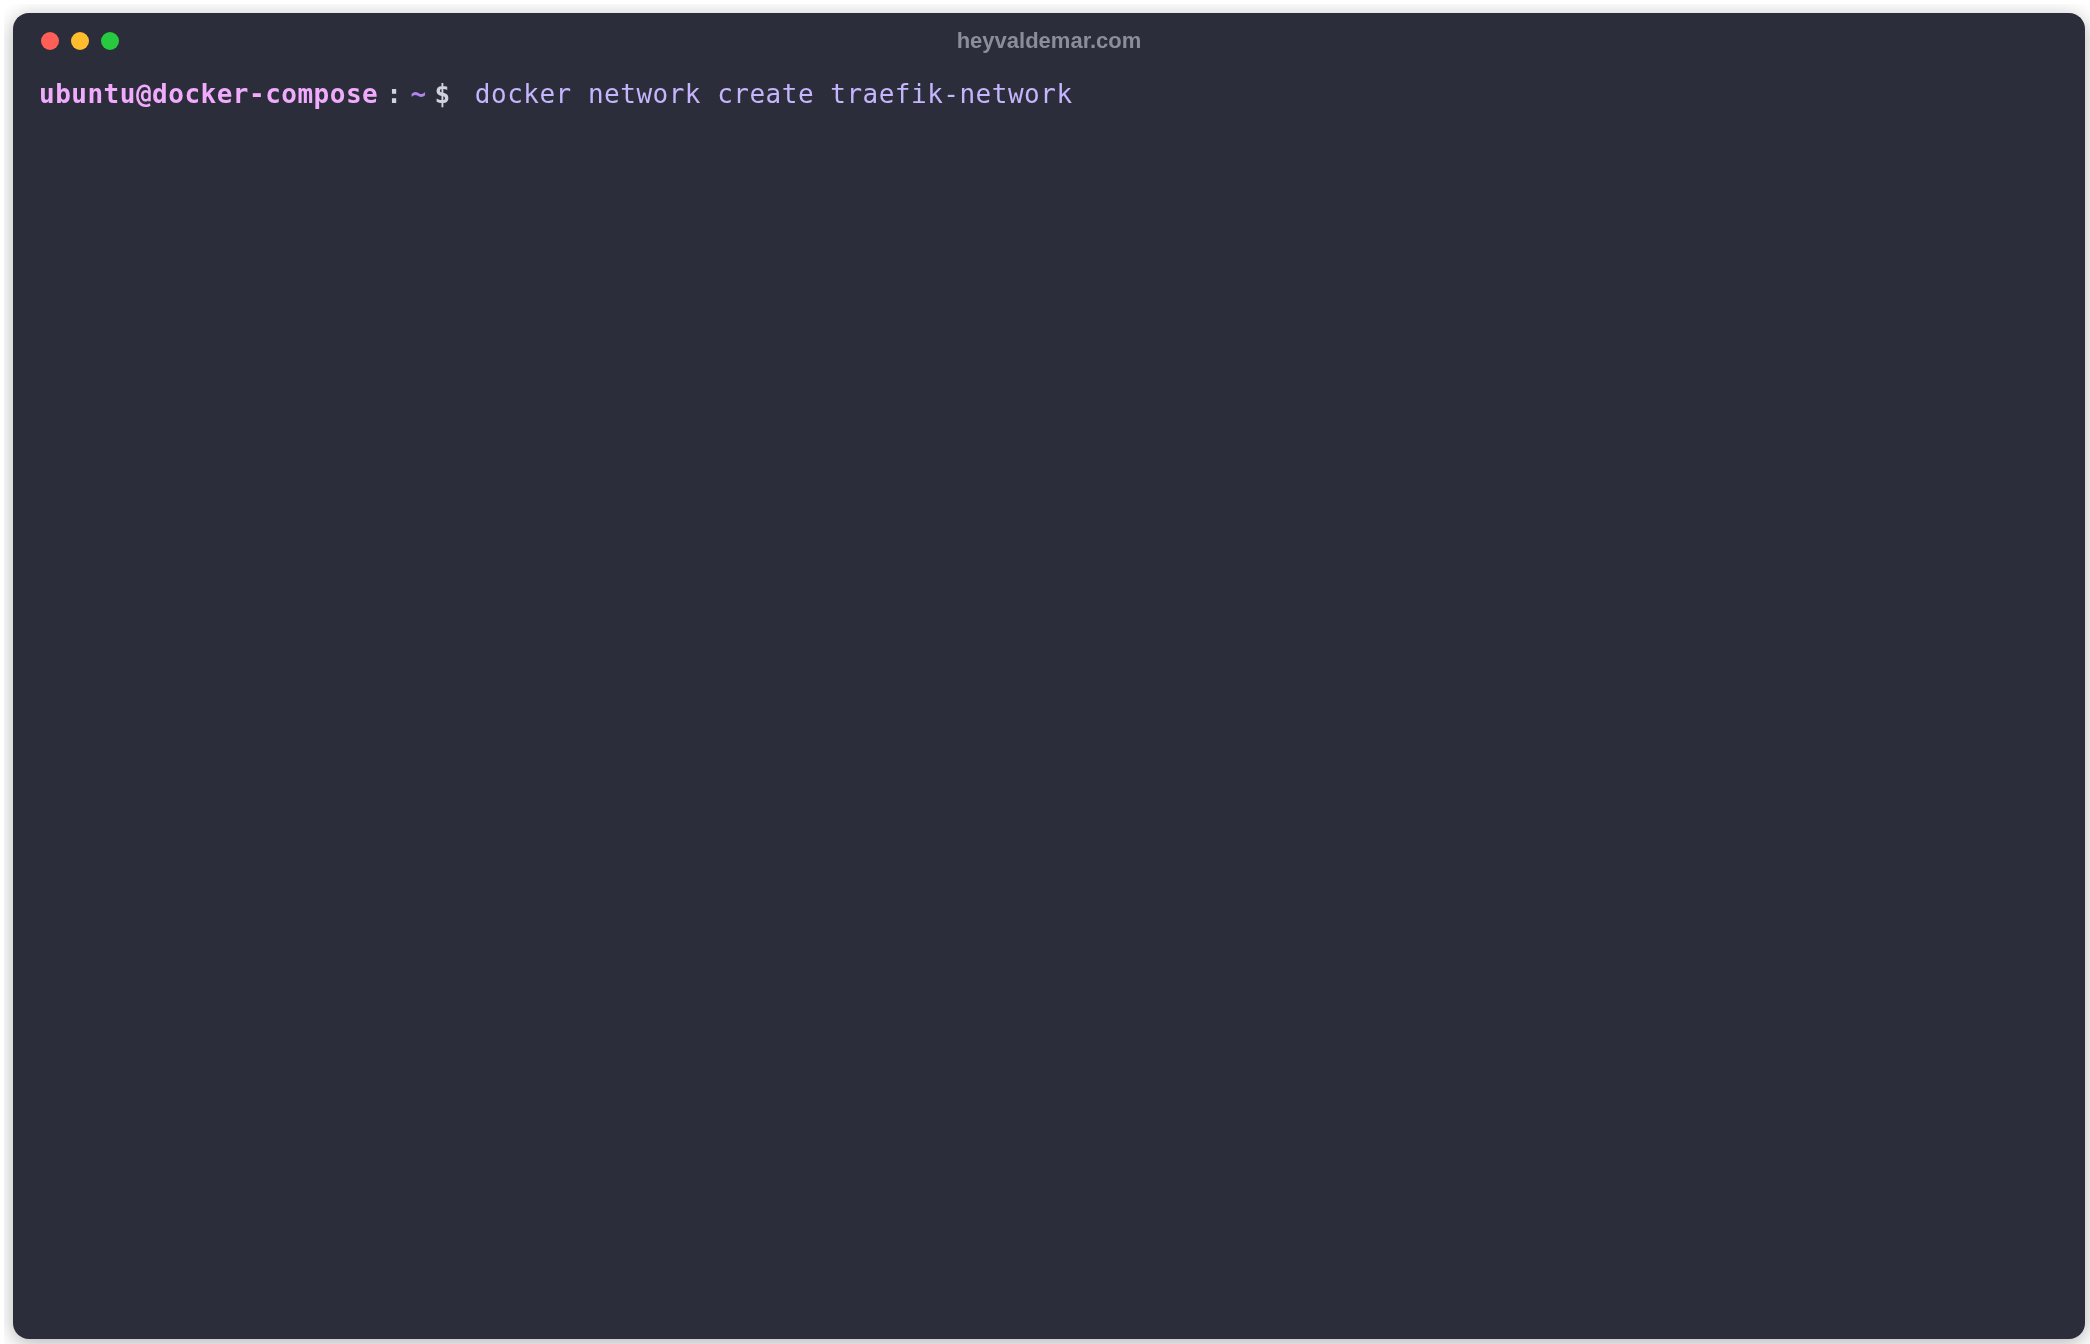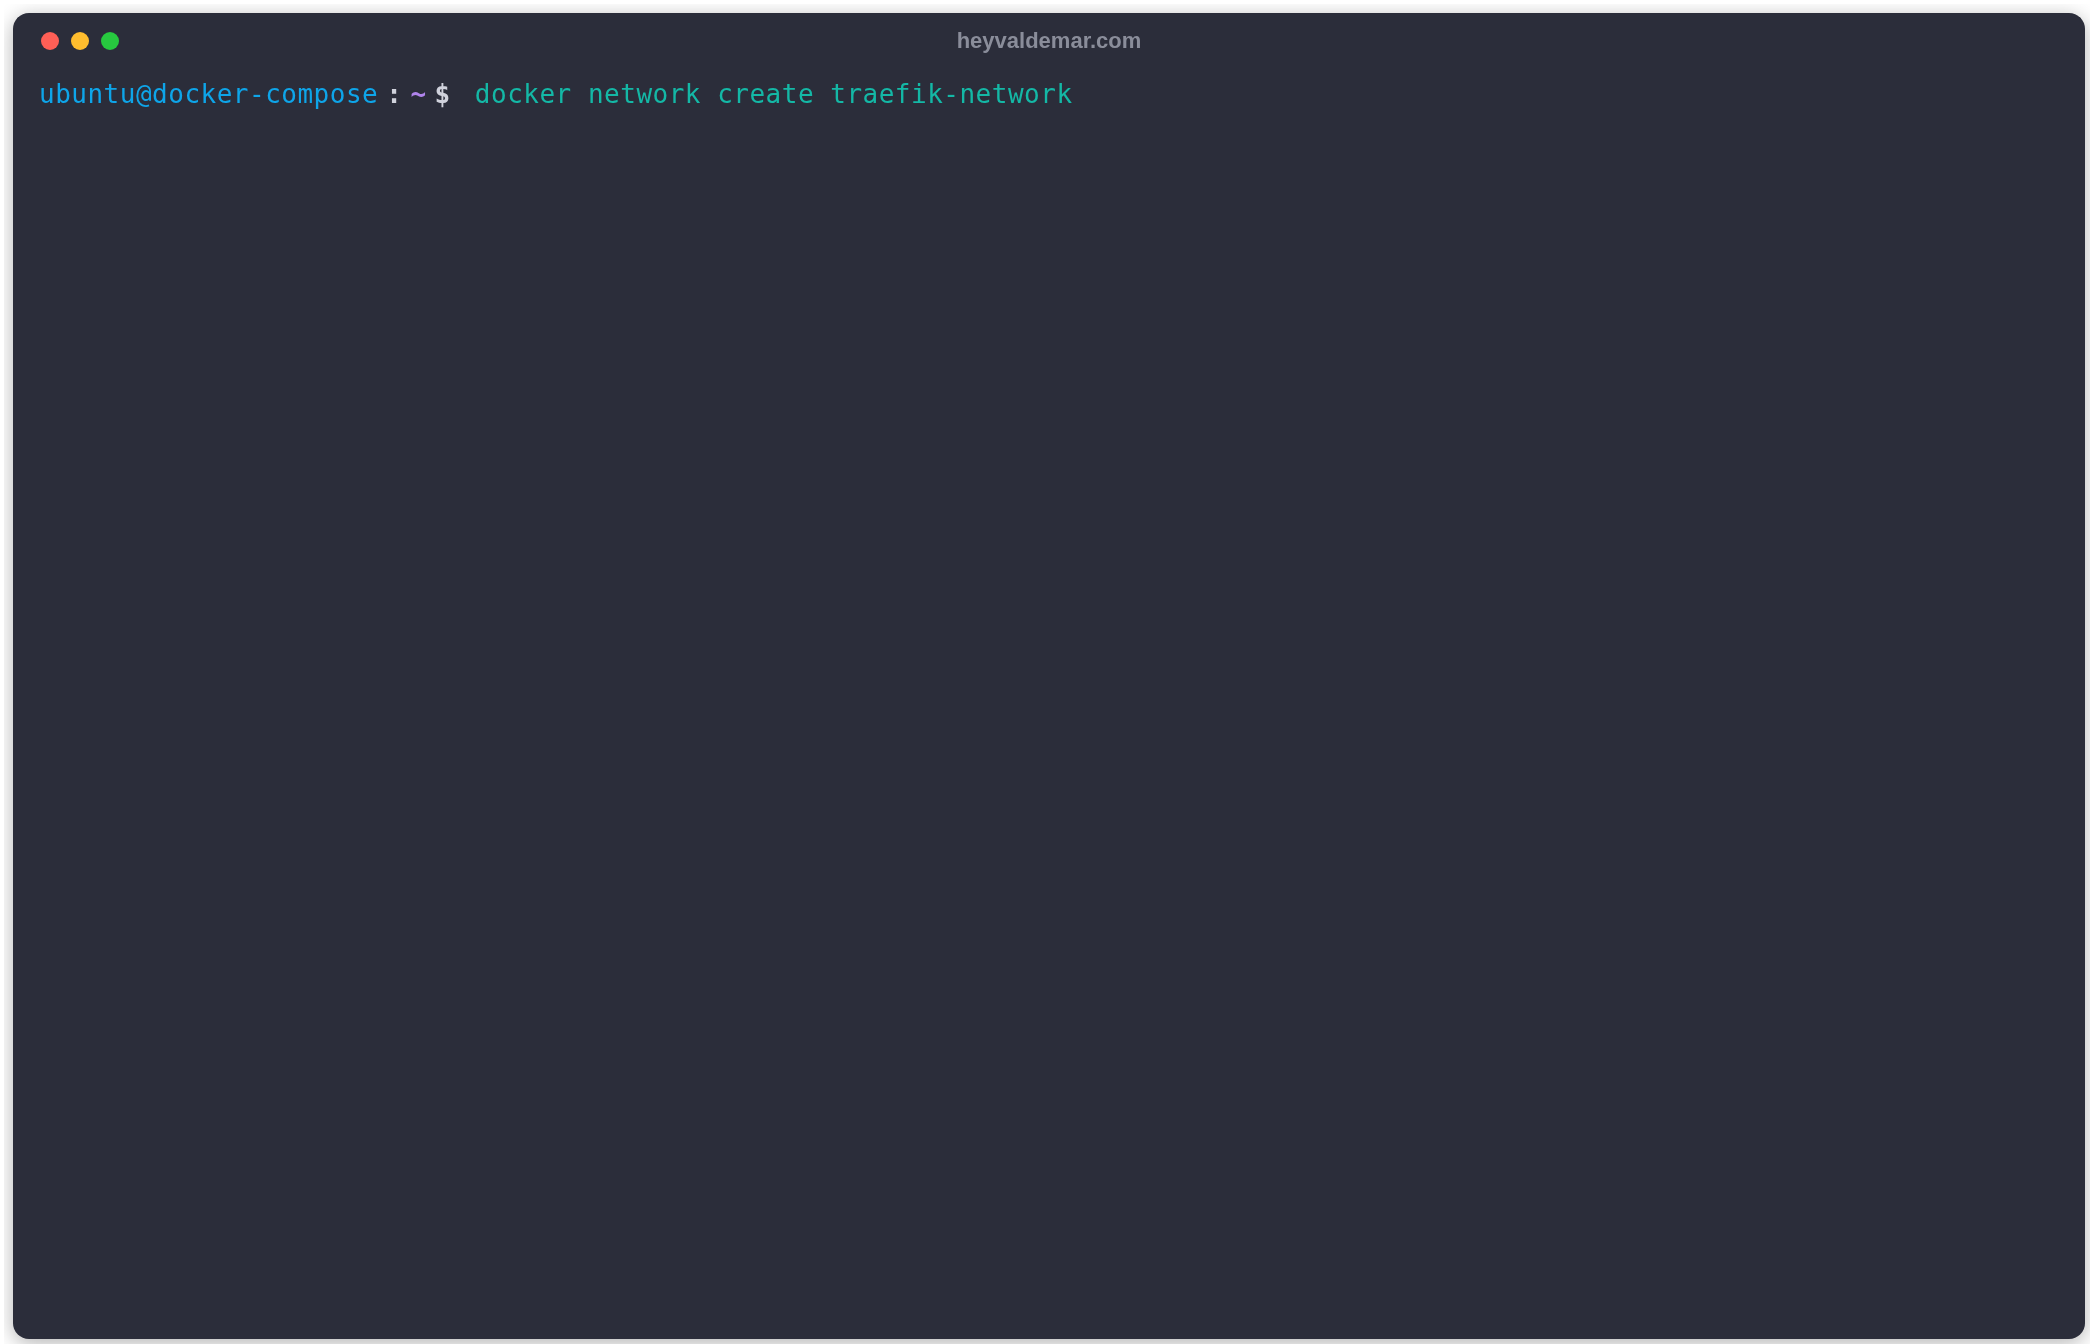--- a/index.html
+++ b/index.html
@@ -64,25 +64,25 @@
       font-size: 26px;
       line-height: 1.22;
       color: #d0d2dc;
       font-family: 'Menlo', 'Monaco', 'Consolas', monospace;
       letter-spacing: 0.5px;
     }
     .line {
       white-space: pre;
       display: block;
     }
-    .user-host { color: #0ea5e9; font-weight: normal; }
+    .user-host { color: #f0abfc; font-weight: bold; }
     .colon { color: #d0d2dc; font-weight: bold; }
     .path { color: #b084eb; font-weight: bold; }
     .dollar { color: #d0d2dc; font-weight: bold; }
-    .command { color: #14b8a6; }
+    .command { color: #c4b5fd; }
     .output { color: #d0d2dc; }
     .cursor {
       display: inline-block;
       width: 14px;
       height: 26px;
       background: #8a8d9a;
       vertical-align: text-bottom;
       margin-bottom: 2px;
     }
   </style>

